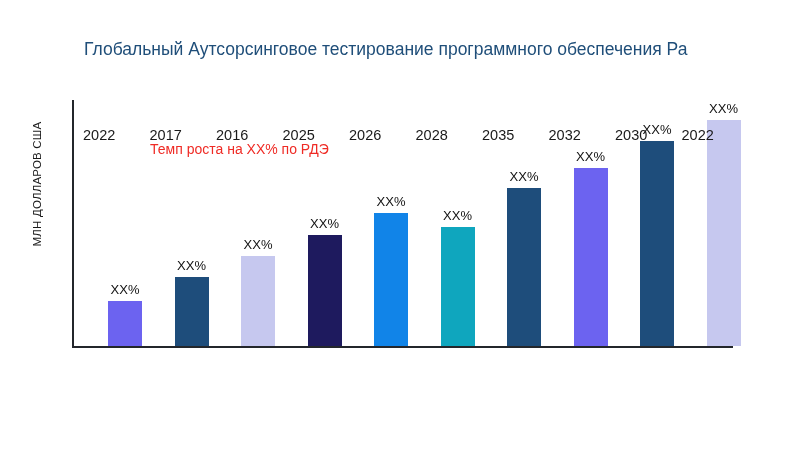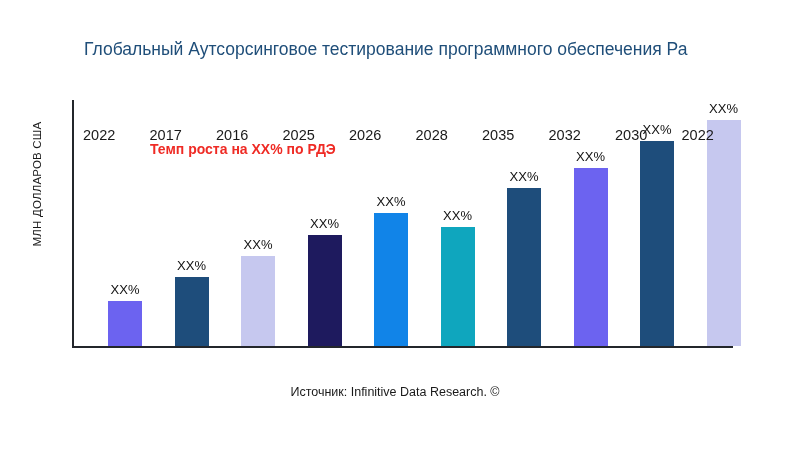--- a/index.html
+++ b/index.html
@@ -106,21 +106,20 @@
   }
 
   
   #growth-annotation {
     position: absolute;
     left: 150px;
     top: 141px;
     font-size: 14px;
     color: #ef2b25;
     white-space: nowrap;
-    font-weight: bold;
   }
 
   
   #source-note {
     position: absolute;
     left: 0;
     top: 385px;
     width: 790px;
     text-align: center;
     font-size: 12.5px;
@@ -189,15 +188,14 @@
           <div class="tick-label">2030</div>
         </div>
         <div class="bar-group" style="left: 634.5px; height: 248px;">
           <div class="bar-rect" style="height: 226px; background: rgb(198, 200, 239);"></div>
           <div class="bar-value-label" style="bottom: 230px;">XX%</div>
           <div class="tick-label">2022</div>
         </div>
       </div>
   </div>
 
-  <div id="source-note">Источник: Infinitive Data Research. ©</div>
 
 </div>
 
 </body></html>

